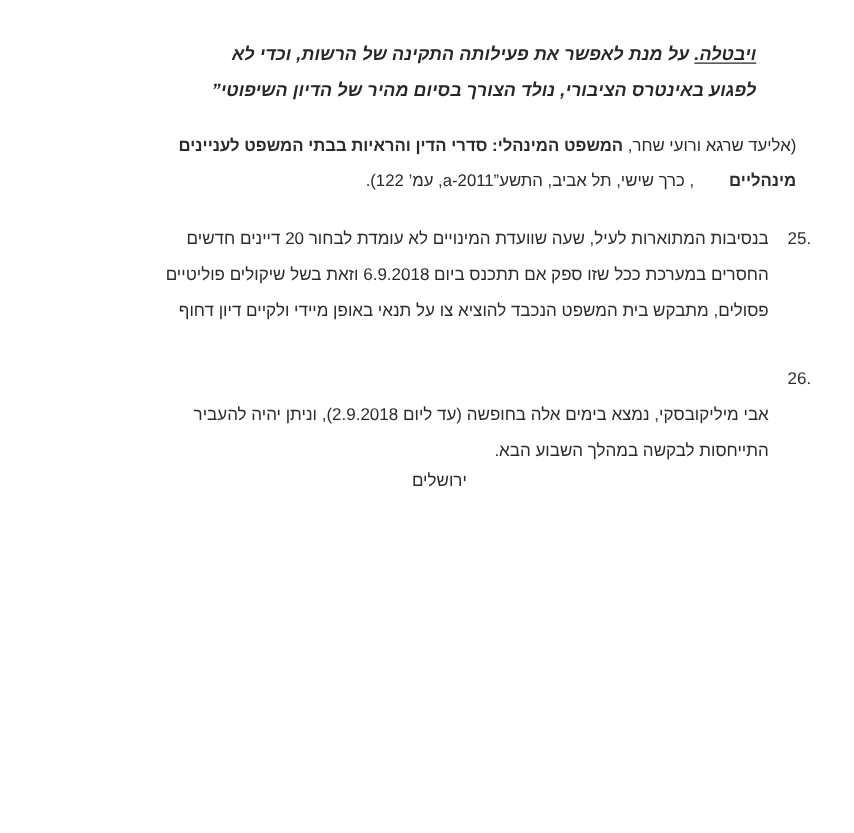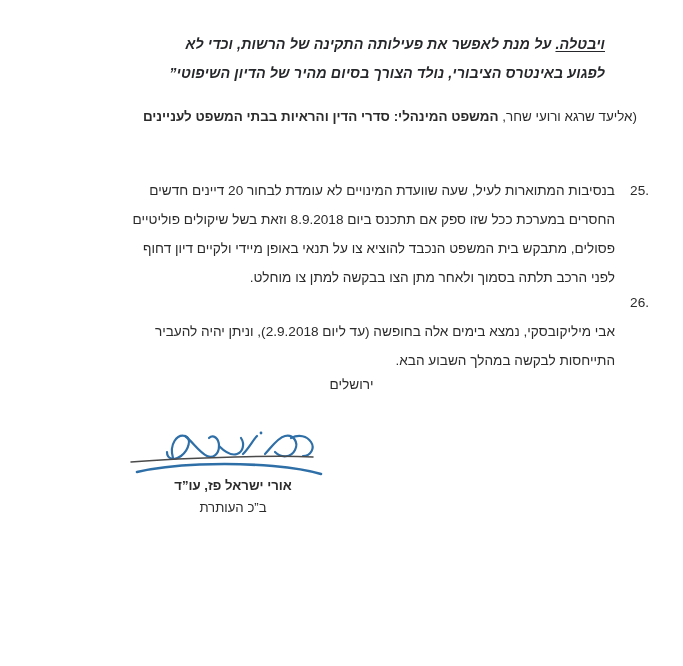--- a/index.html
+++ b/index.html
@@ -171,55 +171,38 @@
 <div class="page">
 
   <div class="quote-block">
     <span class="u">ויבטלה.</span><span> על מנת לאפשר את פעילותה התקינה של הרשות, וכדי לא</span>
     <br>
     <span>לפגוע באינטרס הציבורי, נולד הצורך בסיום מהיר של הדיון השיפוטי”</span>
   </div>
 
   <div class="citation-block">
     <span>(</span><span>אליעד שרגא ורועי שחר, </span><span class="b">המשפט המינהלי: סדרי הדין והראיות בבתי המשפט לעניינים</span>
+    <span class="citation-line2"><span class="b">מינהליים</span><span>, כרך שישי, תל אביב, התשע”a-2011, עמ’ 122).</span></span>
   </div>
 
   <div class="para" id="para-25">
     <span class="num">25.</span>
     <span>בנסיבות המתוארות לעיל, שעה שוועדת המינויים לא עומדת לבחור 20 דיינים חדשים</span>
     <br>
-    <span>החסרים במערכת ככל שזו ספק אם תתכנס ביום 8.9.2018 וזאת בשל שיקולים פוליטיים</span>
+    <span>החסרים במערכת ככל שזו ספק אם תתכנס ביום 6.9.2018 וזאת בשל שיקולים פוליטיים</span>
     <br>
     <span>פסולים, מתבקש בית המשפט הנכבד להוציא צו על תנאי באופן מיידי ולקיים דיון דחוף</span>
     <br>
-    <span>לפני הרכב תלתה בסמוך ולאחר מתן הצו בבקשה למתן צו מוחלט.</span>
   </div>
 
   <div class="para" id="para-26">
     <span class="num">26.</span>
     <br>
     <span>אבי מיליקובסקי, נמצא בימים אלה בחופשה (עד ליום 2.9.2018), וניתן יהיה להעביר</span>
     <br>
     <span>התייחסות לבקשה במהלך השבוע הבא.</span>
   </div>
 
   <div class="city">ירושלים</div>
 
 
-  <div class="sig-wrap">
-    <svg class="sig-ink" viewBox="0 0 236 60" aria-hidden="true">
-      <g fill="none" stroke="#2f6fa8" stroke-linecap="round" stroke-linejoin="round">
-        <path d="M58 34 C54 20, 62 10, 70 12 C77 14, 74 26, 66 32 C58 38, 52 34, 52 28" stroke-width="2.2"></path>
-        <path d="M70 12 C78 18, 84 28, 92 32 C98 35, 104 30, 104 22 C104 14, 98 10, 94 14" stroke-width="2.2"></path>
-        <path d="M104 22 C110 28, 116 32, 122 30 C128 28, 130 20, 126 14" stroke-width="2.2"></path>
-        <path d="M128 30 C134 24, 138 16, 142 12" stroke-width="2.2"></path>
-        <circle cx="146" cy="9" r="1.4" fill="#2f6fa8" stroke="none"></circle>
-        <path d="M150 30 C156 24, 162 14, 170 12 C178 10, 184 18, 180 26 C176 34, 166 34, 160 28" stroke-width="2.2"></path>
-        <path d="M176 14 C184 10, 192 12, 196 18 C200 24, 196 32, 188 32" stroke-width="2.2"></path>
-        <path d="M16 38 C40 36, 80 34, 120 33 C152 32, 180 32, 198 33" stroke-width="1.5" stroke="#4a4a4a"></path>
-        <path d="M22 48 C56 40, 110 38, 158 42 C180 44, 196 47, 206 50" stroke-width="2.6"></path>
-      </g>
-    </svg>
-    <div class="sig-name">אורי ישראל פז, עו”ד</div>
-    <div class="sig-role">ב”כ העותרת</div>
-  </div>
 
 </div>
 
 </body></html>

